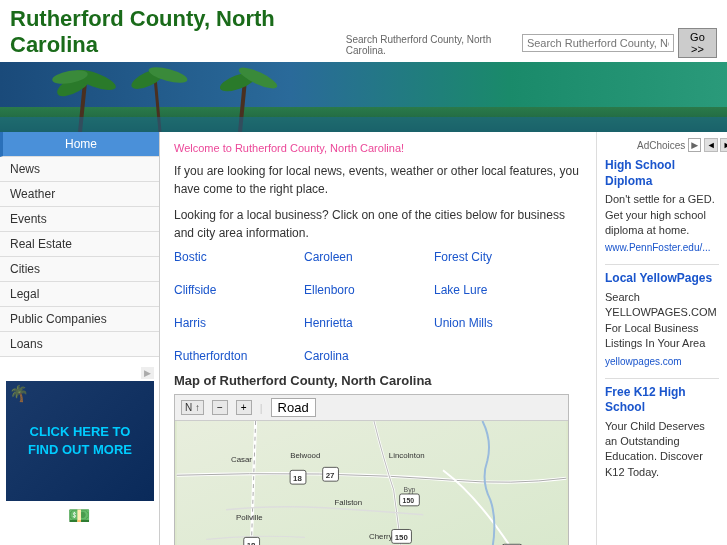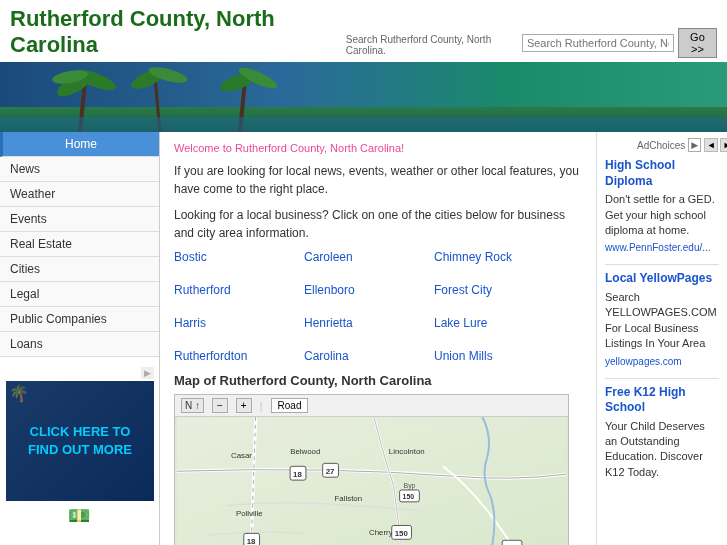--- a/index.html
+++ b/index.html
@@ -29,21 +29,21 @@
     #content { flex: 1; padding: 10px 14px; background: #fff; border-right: 1px solid #ddd; }
     #content h2 { font-size: 11px; font-weight: normal; color: #ec4899; margin-bottom: 8px; }
     #content p { font-size: 12px; line-height: 1.5; margin-bottom: 8px; color: #333; }
     .city-links { display: flex; gap: 10px; margin: 8px 0; }
     .city-col { display: flex; flex-direction: column; gap: 19px; min-width: 120px; }
     .city-col a { color: #1a55cc; text-decoration: none; font-size: 12px; }
     #map-section h3 { font-size: 13px; font-weight: bold; color: #333; margin: 10px 0 6px 0; }
     #map-container { border: 1px solid #bbb; width: 395px; height: 170px; background: #e8f0e8; position: relative; overflow: hidden; }
     #map-toolbar { background: #f0f0f0; border-bottom: 1px solid #ccc; padding: 3px 6px; display: flex; align-items: center; gap: 8px; font-size: 11px; }
     .map-btn { border: 1px solid #aaa; background: #e8e8e8; padding: 1px 4px; font-size: 10px; cursor: pointer; }
-    .road-btn { border: 1px solid #aaa; background: #fff; padding: 1px 6px; font-size: 10px; cursor: pointer; }
+    .road-btn { border: 1px solid #aaa; background: #fff; padding: 1px 6px; font-size: 13px; cursor: pointer; }
     #map-canvas { width: 100%; height: calc(100% - 24px); background: #dde8cc; position: relative; }
 
     
     #ad-sidebar { width: 130px; min-width: 130px; padding: 6px 8px; background: #fff; }
     #ad-choices { font-size: 10px; color: #666; display: flex; align-items: center; gap: 3px; margin-bottom: 6px; margin-left: 32px; }
     .ad-block { margin-bottom: 10px; }
     .ad-block h4 { font-size: 12px; font-weight: bold; color: #1a55cc; margin-bottom: 3px; line-height: 1.3; cursor: pointer; }
     .ad-block p { font-size: 11px; color: #333; line-height: 1.4; margin-bottom: 2px; }
     .ad-block a { font-size: 10px; color: #1a55cc; text-decoration: none; }
     .ad-divider { border-top: 1px solid #ddd; margin: 6px 0; }
@@ -134,32 +134,31 @@
   </div>
 
   <div id="content">
     <h2>Welcome to Rutherford County, North Carolina!</h2>
     <p>If you are looking for local news, events, weather or other local features, you have come to the right place.</p>
     <p>Looking for a local business? Click on one of the cities below for business and city area information.</p>
 
     <div class="city-links">
       <div class="city-col">
         <a href="#">Bostic</a>
-        <a href="#">Rutherford</a>
+        <a href="#">Cliffside</a>
         <a href="#">Harris</a>
         <a href="#">Rutherfordton</a>
       </div>
       <div class="city-col">
         <a href="#">Caroleen</a>
         <a href="#">Ellenboro</a>
         <a href="#">Henrietta</a>
         <a href="#">Carolina</a>
       </div>
       <div class="city-col">
-        <a href="#">Chimney Rock</a>
         <a href="#">Forest City</a>
         <a href="#">Lake Lure</a>
         <a href="#">Union Mills</a>
       </div>
     </div>
 
     <div id="map-section">
       <h3>Map of Rutherford County, North Carolina</h3>
       <div id="map-container">
         <div id="map-toolbar">

